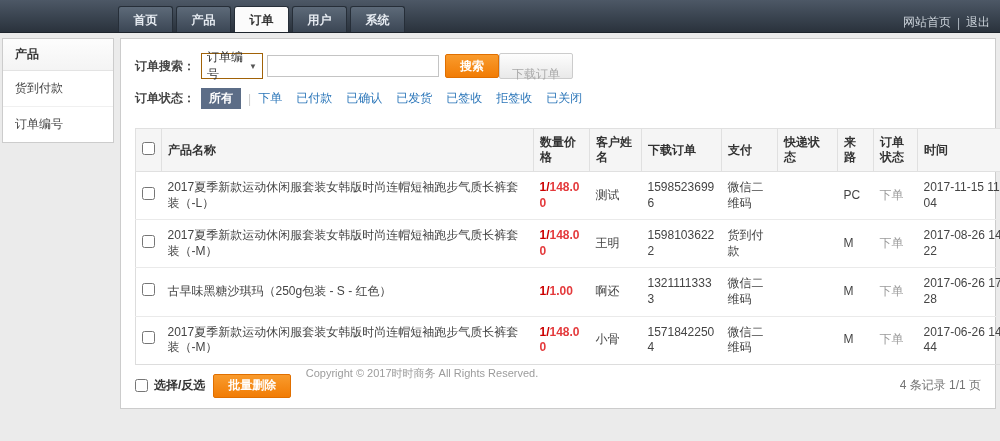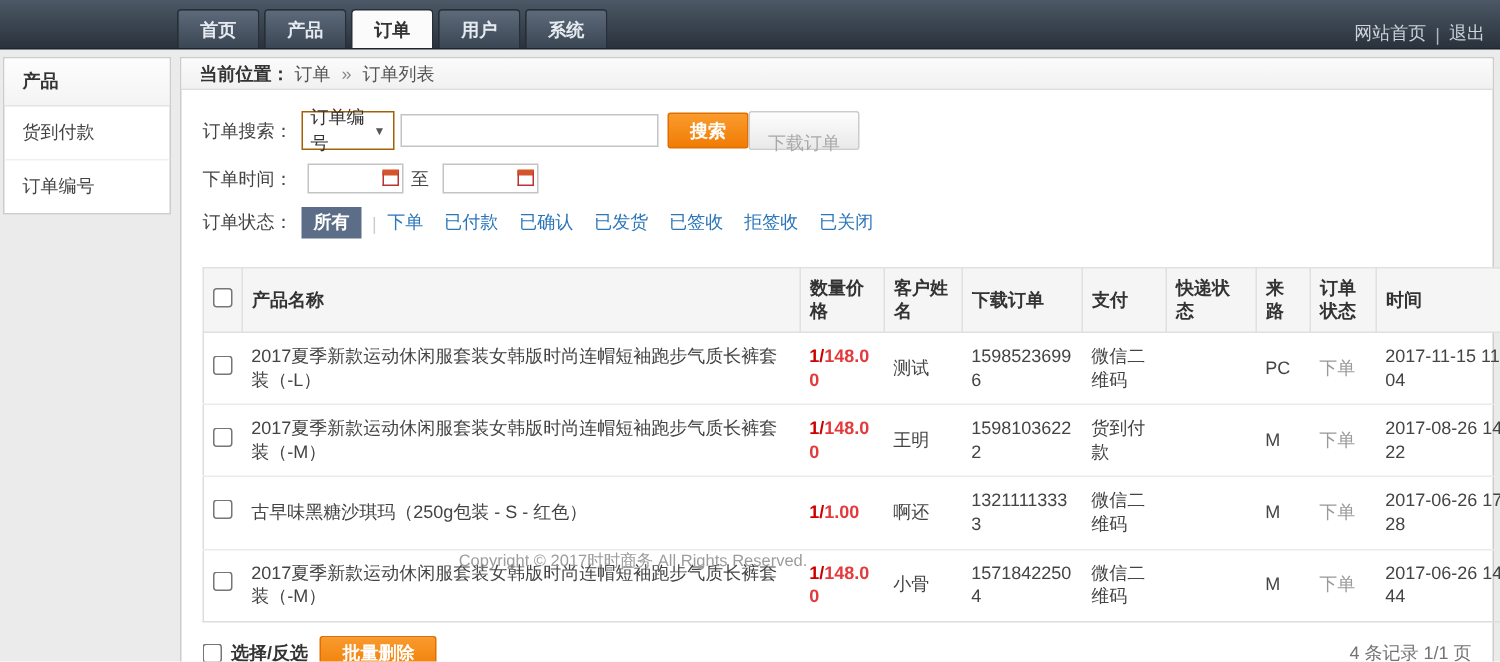--- a/index.html
+++ b/index.html
@@ -30,21 +30,21 @@
 
   
   .main { position:absolute; left:120px; top:38px; width:876px; background:#fff; border:1px solid #ccc; }
   .breadcrumb { height:21px; line-height:20px; padding:0 12px; background:linear-gradient(#fbfbfb,#f1f1f1);
     border-bottom:1px solid #ddd; color:#555; }
   .breadcrumb b { color:#333; }
   .breadcrumb .sep { margin:0 4px; color:#888; }
 
   .filters { padding:14px 14px 6px 14px; }
   .frow { display:flex; align-items:center; margin-bottom:9px; }
-  .flabel { font-weight:normal; color:#444; margin-right:6px; white-space:nowrap; }
+  .flabel { font-weight:bold; color:#444; margin-right:6px; white-space:nowrap; }
   .select-box { display:inline-flex; align-items:center; justify-content:space-between;
     width:62px; height:22px; padding:12px 5px; border:1px solid #a16207; background:#fff; cursor:pointer; }
   .select-box .arrow { font-size:8px; color:#555; }
   .txt-input { width:172px; height:22px; border:1px solid #c4c4c4; margin-left:4px; padding:0 4px; font-size:12px; }
   .btn-orange { height:24px; padding:0 14px; margin-left:6px; border:1px solid #e06f00; border-radius:2px;
     background:linear-gradient(#f99b2d,#f17c05); color:#fff; font-weight:bold; font-size:12px; cursor:pointer; }
   .btn-gray { height:24px; padding:12px 12px; margin-left:0; border:1px solid #ccc; border-radius:2px;
     background:linear-gradient(#fdfdfd,#e9e9e9); color:#a9a9a9; font-size:12px; cursor:pointer; }
   .date-wrap { position:relative; display:inline-block; margin-left:4px; }
   .date-input { width:64px; height:20px; border:1px solid #c4c4c4; padding:0 16px 0 4px; font-size:11px; }
@@ -91,49 +91,31 @@
   </div>
 </header>
 
 <aside class="sidebar">
   <div class="side-header">产品</div>
   <div class="side-item">货到付款</div>
   <div class="side-item">订单编号</div>
 </aside>
 
 <section class="main">
-  <div class="breadcrumb">
-    <b>当前位置：</b>
-    <span>订单</span>
-    <span class="sep">»</span>
-    <span>订单列表</span>
-  </div>
 
   <div class="filters">
     <div class="frow">
       <span class="flabel">订单搜索：</span>
       <span class="select-box">
         <span>订单编号</span>
         <span class="arrow">▼</span>
       </span>
       <input class="txt-input" type="text" value="" style="">
       <button class="btn-orange">搜索</button>
       <button class="btn-gray">下载订单</button>
-    </div>
-    <div class="frow">
-      <span class="flabel">下单时间：</span>
-      <span class="date-wrap">
-        <input class="date-input" type="text" value="" style="">
-        <i class="cal-icon"></i>
-      </span>
-      <span class="to-text">至</span>
-      <span class="date-wrap">
-        <input class="date-input" type="text" value="" style="">
-        <i class="cal-icon"></i>
-      </span>
     </div>
     <div class="frow">
       <span class="flabel">订单状态：</span>
       <span class="status-badge">所有</span>
       <span class="vsep">|</span>
       <a class="status-link">下单</a>
       <a class="status-link">已付款</a>
       <a class="status-link">已确认</a>
       <a class="status-link">已发货</a>
       <a class="status-link">已签收</a>

